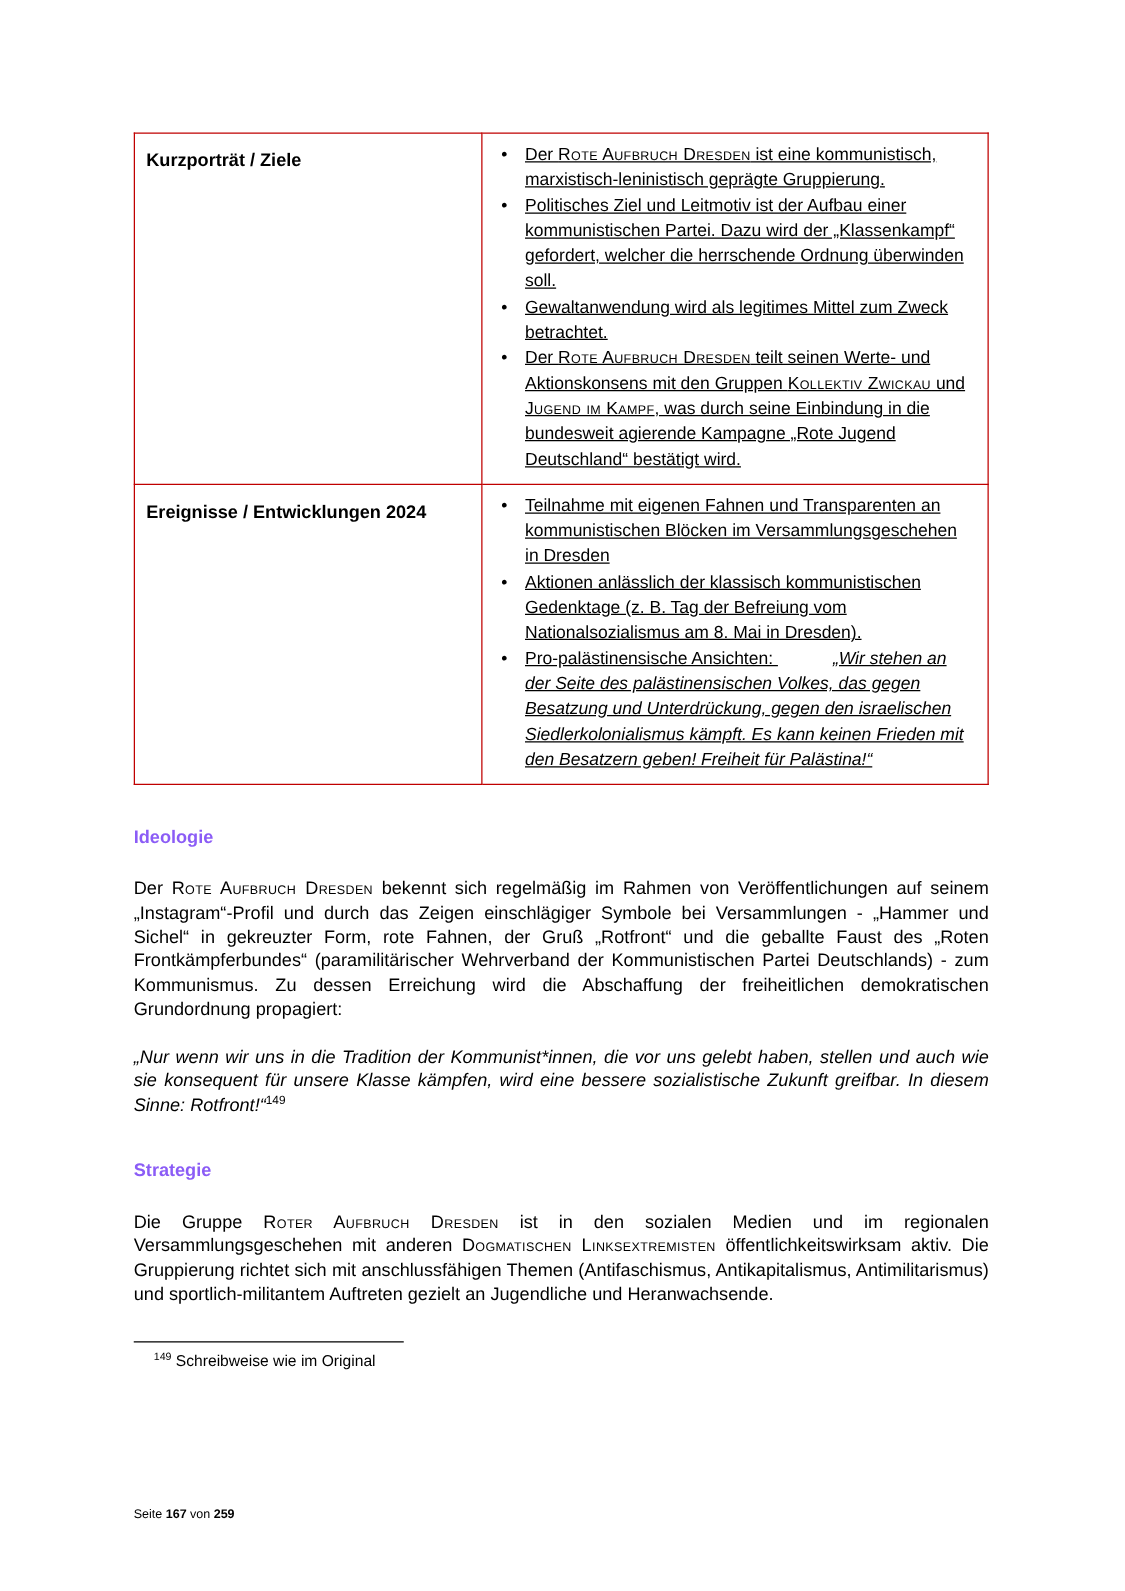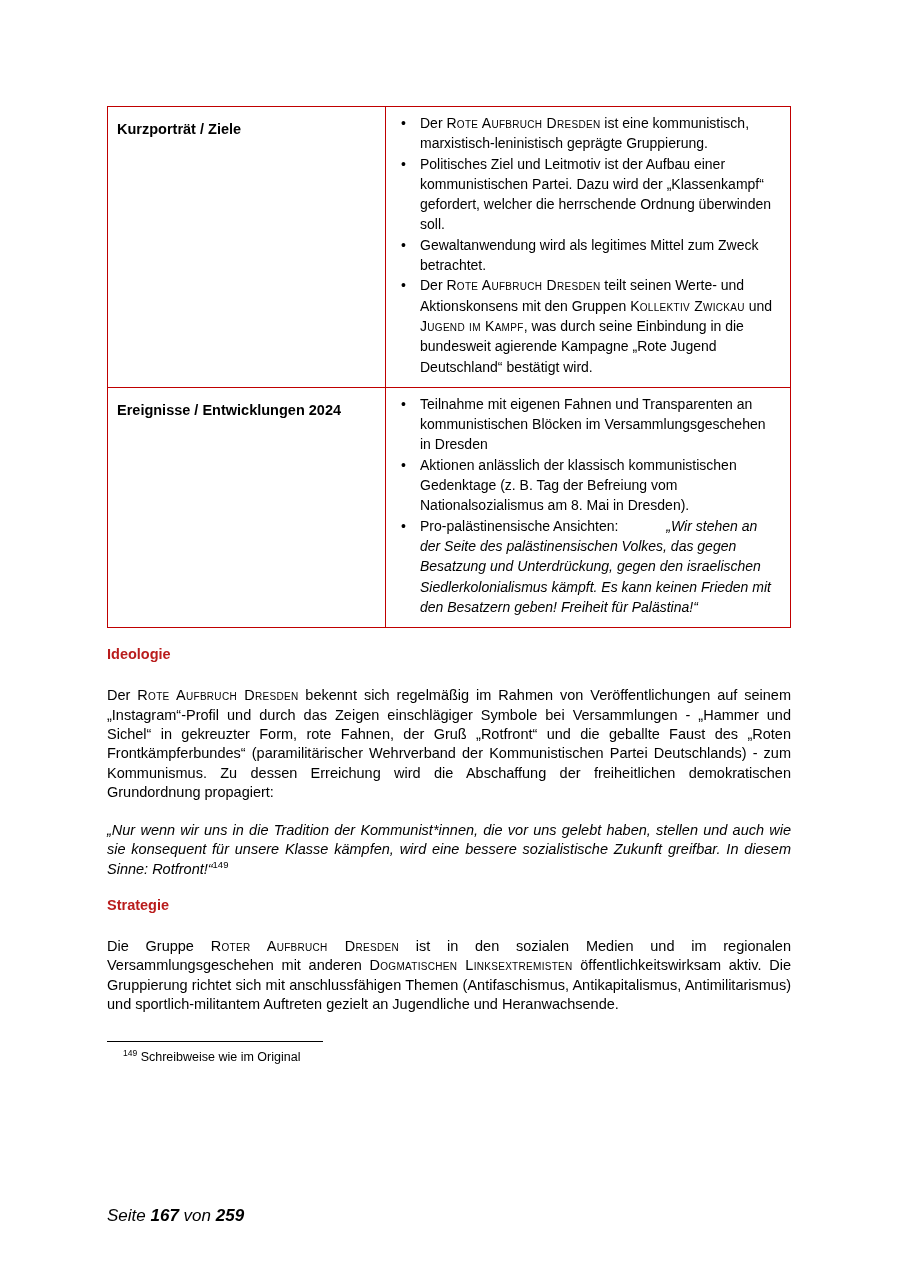--- a/index.html
+++ b/index.html
@@ -36,20 +36,21 @@
     vertical-align: top;
   }
   .label-cell {
     width: 278px;
     font-weight: bold;
     padding: 12px 10px 10px 9px;
     font-size: 14.5px;
   }
   .content-cell {
     padding: 6px 10px 10px 8px;
+    text-decoration: underline;
   }
   .bullets {
     list-style: none;
     margin: 0;
     padding: 0;
   }
   .bullets li {
     position: relative;
     padding-left: 26px;
   }
@@ -61,24 +62,24 @@
   }
 
   
   .sc {
     font-variant: small-caps;
     letter-spacing: 0.3px;
   }
   .it { font-style: italic; margin-left: 44px; }
 
   .section-heading {
-    margin: 18px 0 0 0;
+    margin: 34px 0 0 0;
     font-size: 14.5px;
     font-weight: bold;
-    color: #b91c1c;
+    color: #8b5cf6;
   }
 
   .para {
     margin: 24px 0 0 0;
     font-size: 14.5px;
     line-height: 1.34;
     text-align: justify;
   }
   .para.quote {
     margin-top: 18px;
@@ -103,22 +104,21 @@
     font-size: 12.5px;
     line-height: 1.3;
   }
   .footnote sup.fn-ref { font-size: 8.5px; }
 
   
   .page-footer {
     position: absolute;
     left: 107px;
     top: 1206px;
-    font-size: 17px;
-    font-style: italic;
+    font-size: 10px;
   }
   .page-footer b { font-weight: bold; }
 </style>
 </head>
 <body>
 
 <div class="page">
   <div class="content">
 
     <table class="info-table">

